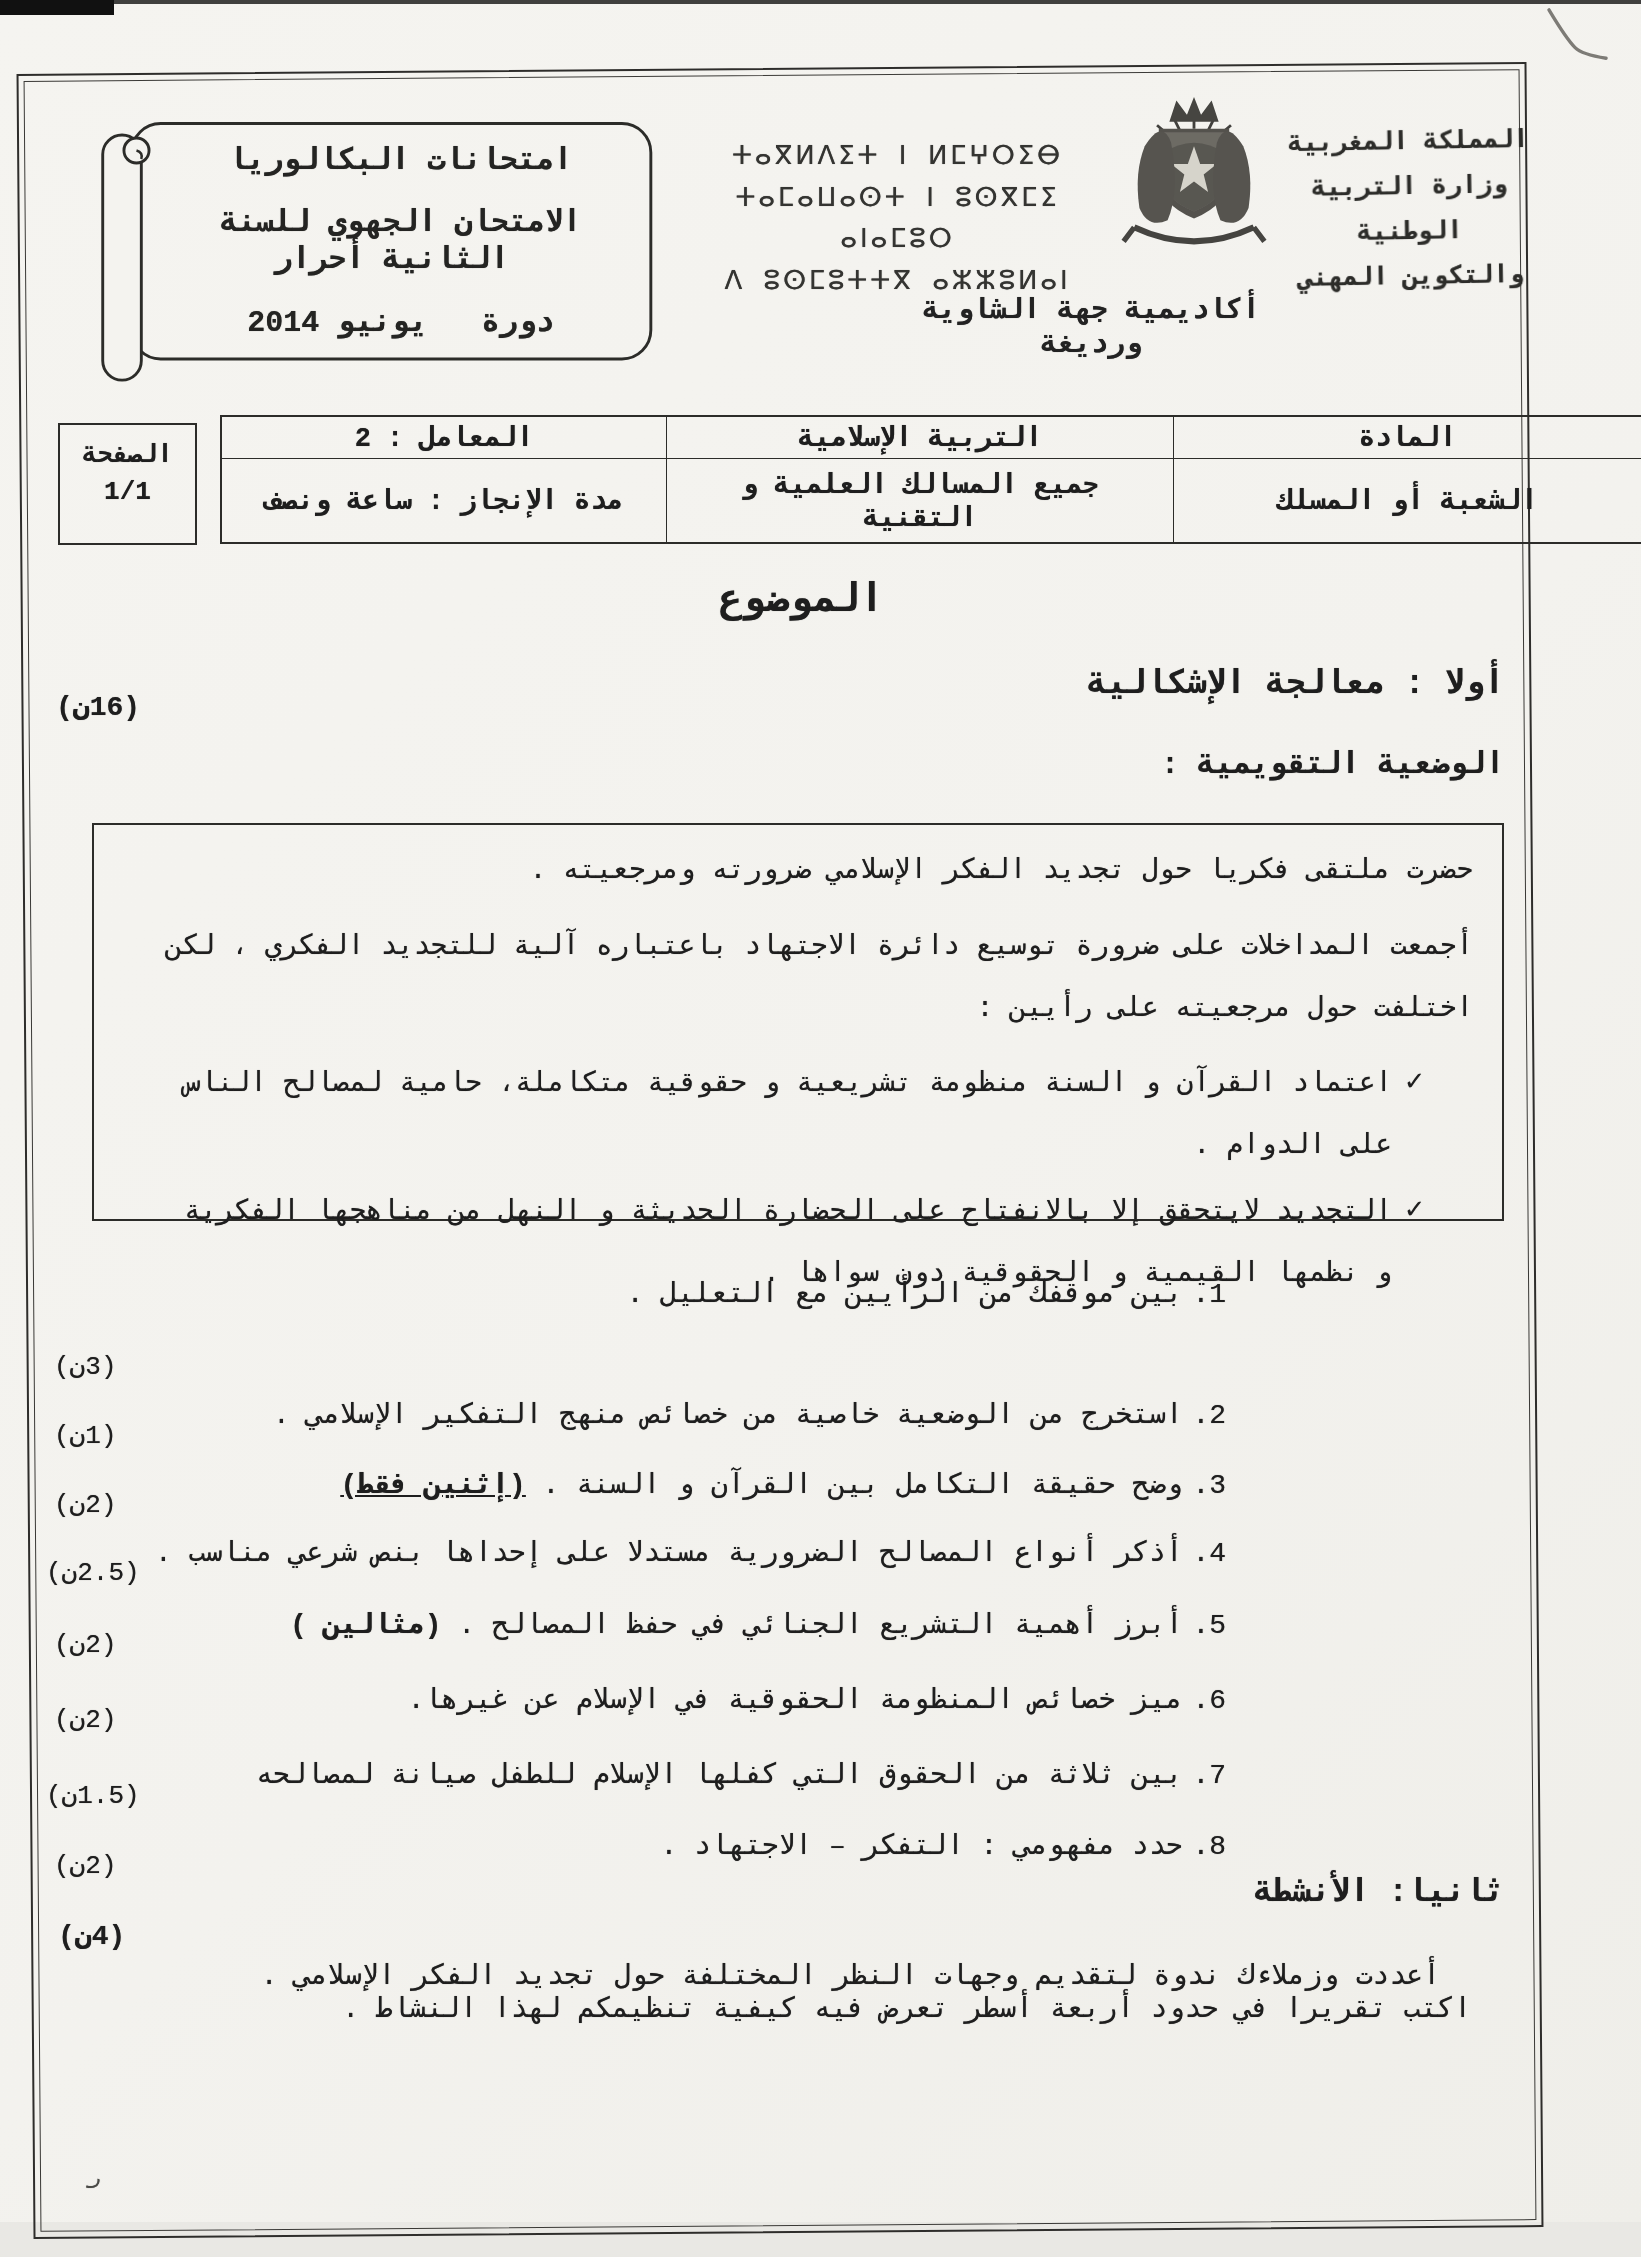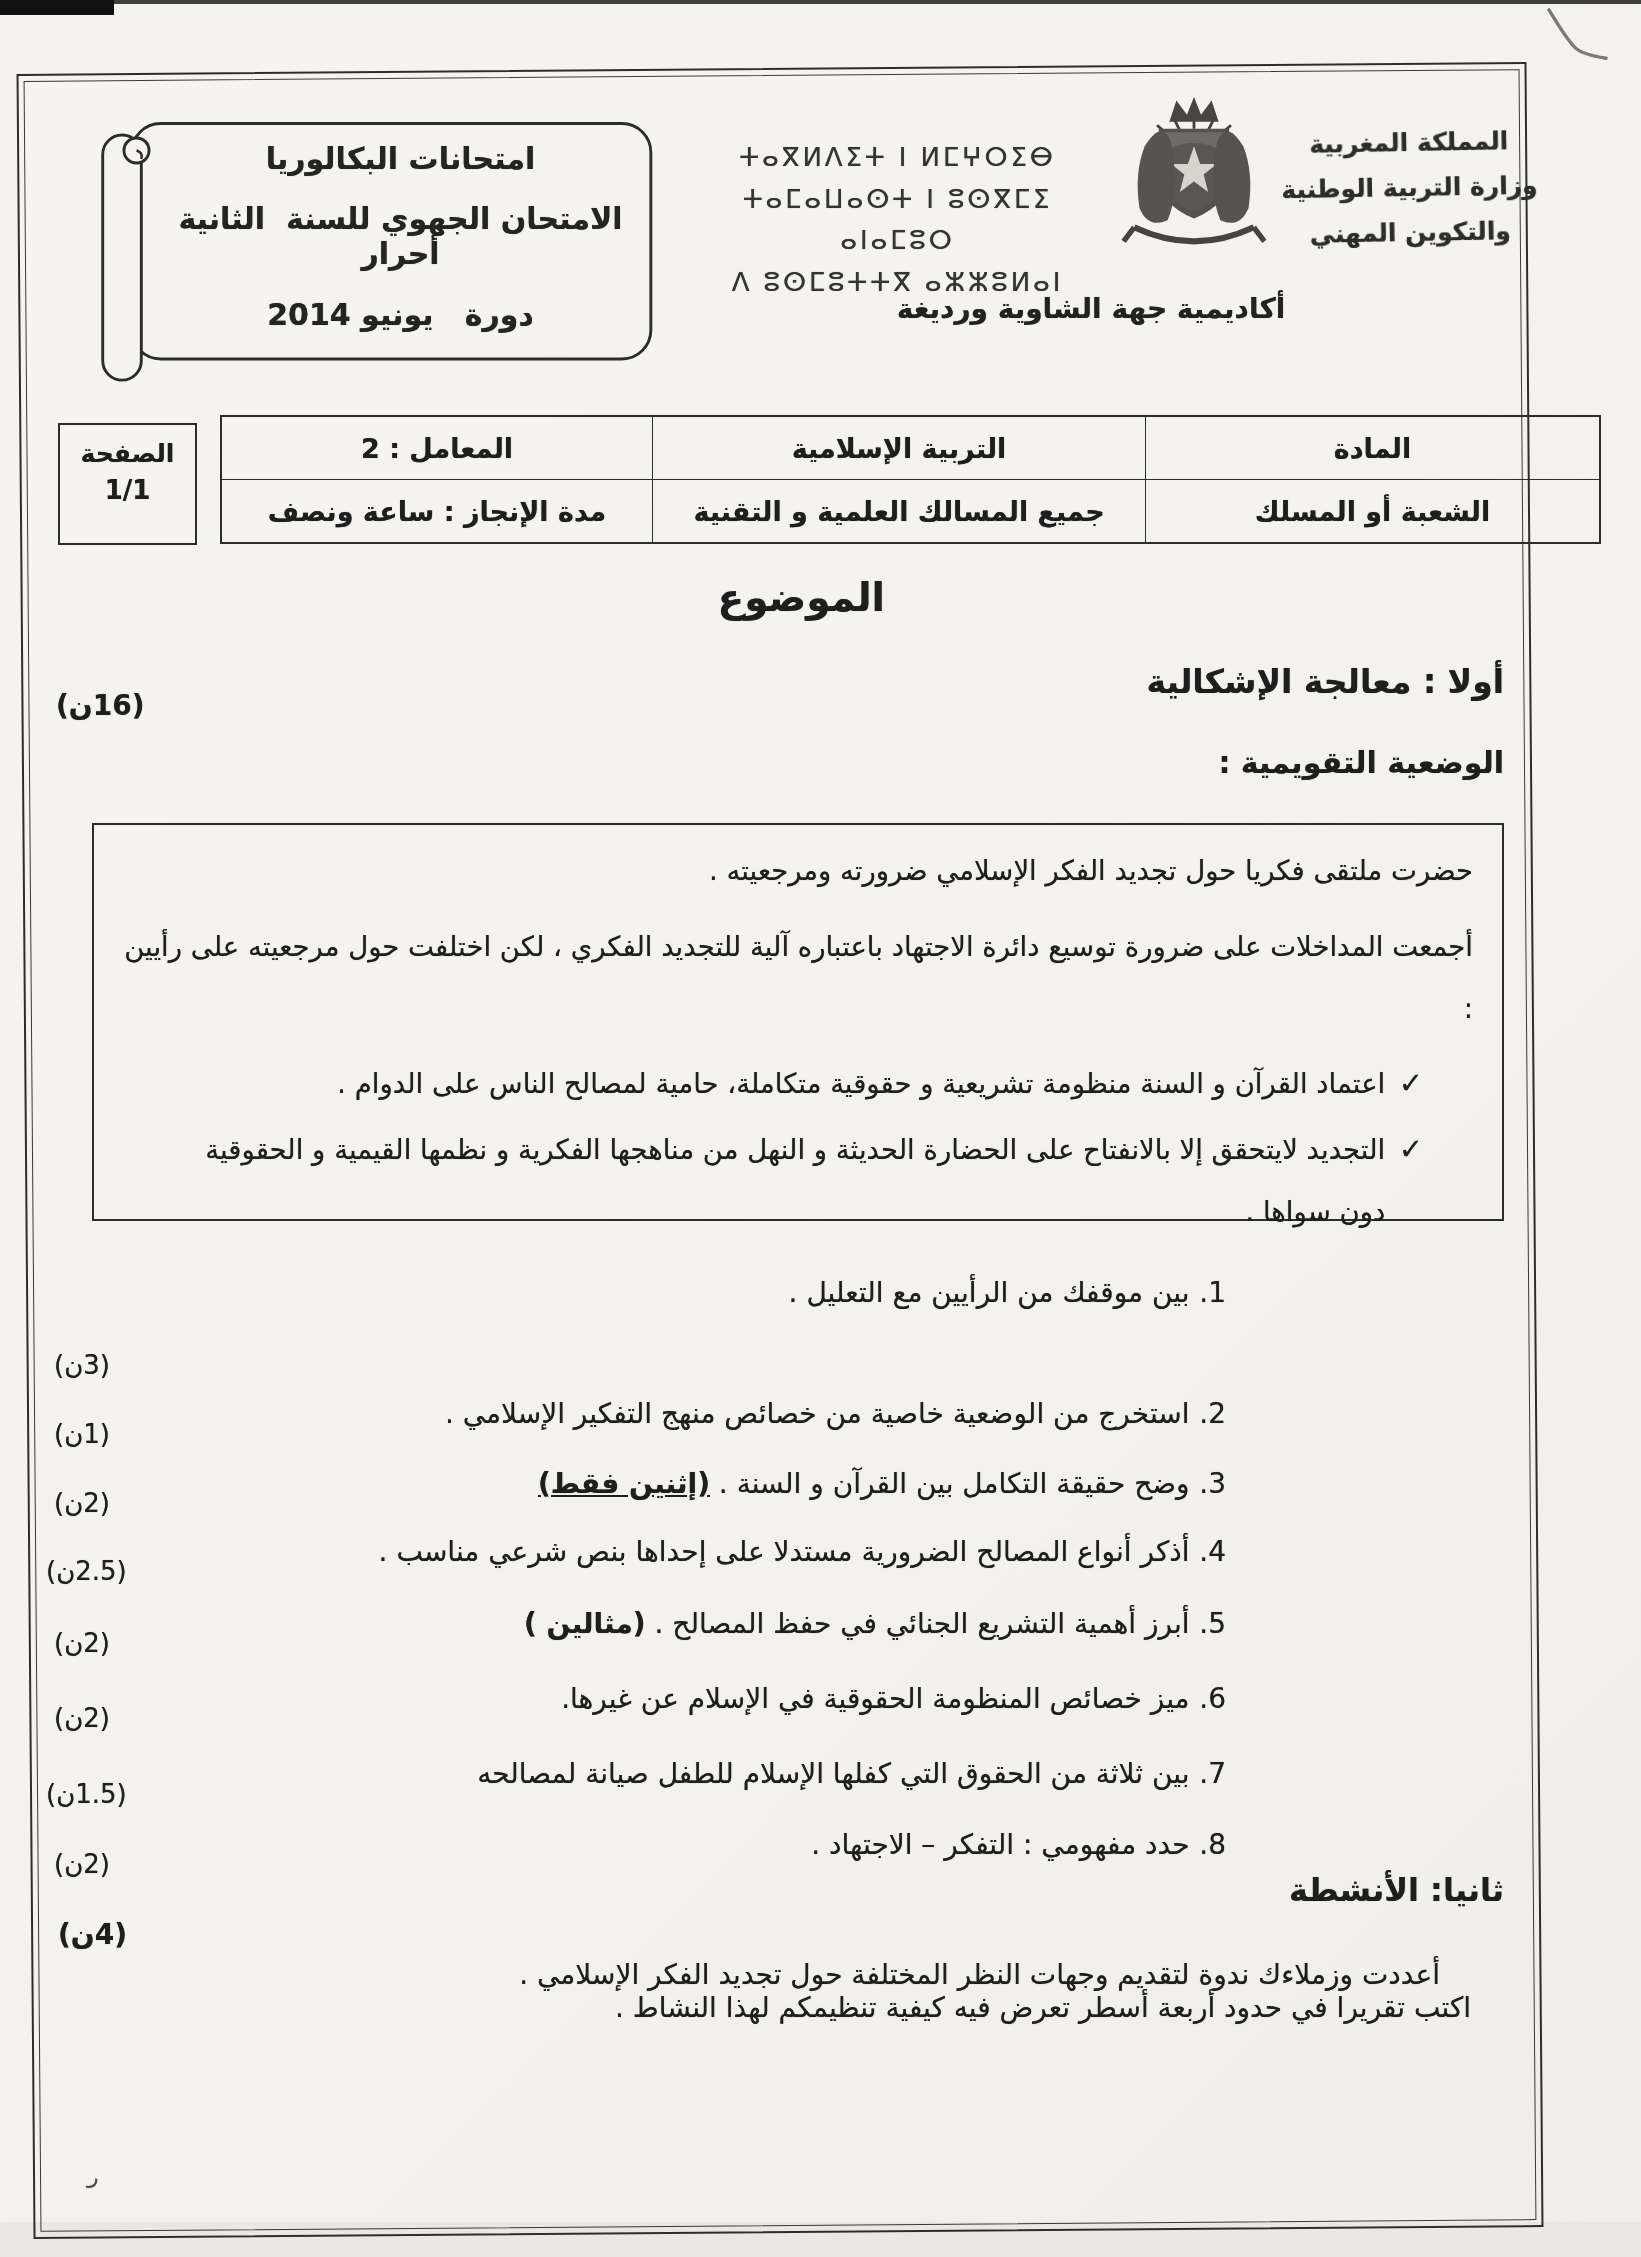--- a/index.html
+++ b/index.html
@@ -7,20 +7,21 @@
     width:1641px;height:2257px;
     background:#e9e8e4;
     font-family:"DejaVu Sans", sans-serif;
     overflow:hidden;
   }
   .page{
     position:relative;width:1641px;height:2222px;
     background:linear-gradient(135deg,#f5f4f0 0%,#f3f2ee 55%,#efeee9 100%);
     color:#1e1e1e;
     text-shadow:0 0 0.7px rgba(35,35,35,.75);
+    font-family:Liberation Mono, monospace;
   }
   
   .top-edge{position:absolute;left:0;top:0;width:1641px;height:3.9px;background:#20201e;opacity:.85;}
   .top-blob{position:absolute;left:0;top:0;width:114px;height:14.5px;background:#111;}
   .corner-squiggle{position:absolute;left:1543px;top:5.8px;}
   .pen-mark{position:absolute;left:89px;top:2165px;color:#4a4a46;font-size:21px;transform:rotate(12deg);}
   
   .frame{
     position:absolute;left:25px;top:68px;width:1506px;height:2161px;
     border:2.4px solid #2e2d2b;transform:rotate(-0.45deg);
@@ -54,21 +55,21 @@
     border:2.4px solid #2c2c29;text-align:center;font-weight:bold;direction:rtl;
   }
   .page-box .lbl{font-size:25px;margin-top:13.5px;}
   .page-box .val{font-size:26px;margin-top:7.7px;direction:ltr;}
   table.info{
     position:absolute;left:220px;top:415px;width:1284px;height:129px;
     border-collapse:collapse;direction:rtl;table-layout:fixed;
   }
   table.info td{
     border:1.9px solid #2c2c29;text-align:center;vertical-align:middle;
-    font-weight:bold;font-size:27px;padding:0 15px;
+    font-weight:bold;font-size:27px;padding:0 22px;
   }
   table.info{border:2.9px solid #2c2c29;}
   td.small-cell{font-size:22px;}
   
   .subject-title{position:absolute;left:-19.3px;top:575px;width:1641px;text-align:center;
     font-size:39px;font-weight:bold;direction:rtl;}
   .s1-heading{position:absolute;right:137px;top:662px;font-size:33px;font-weight:bold;direction:rtl;}
   .s1-points{position:absolute;left:56px;top:689px;font-size:28px;direction:rtl;font-weight:bold;}
   .s1-sub{position:absolute;right:137px;top:745px;font-size:30px;font-weight:bold;direction:rtl;}
   .situation-box{

